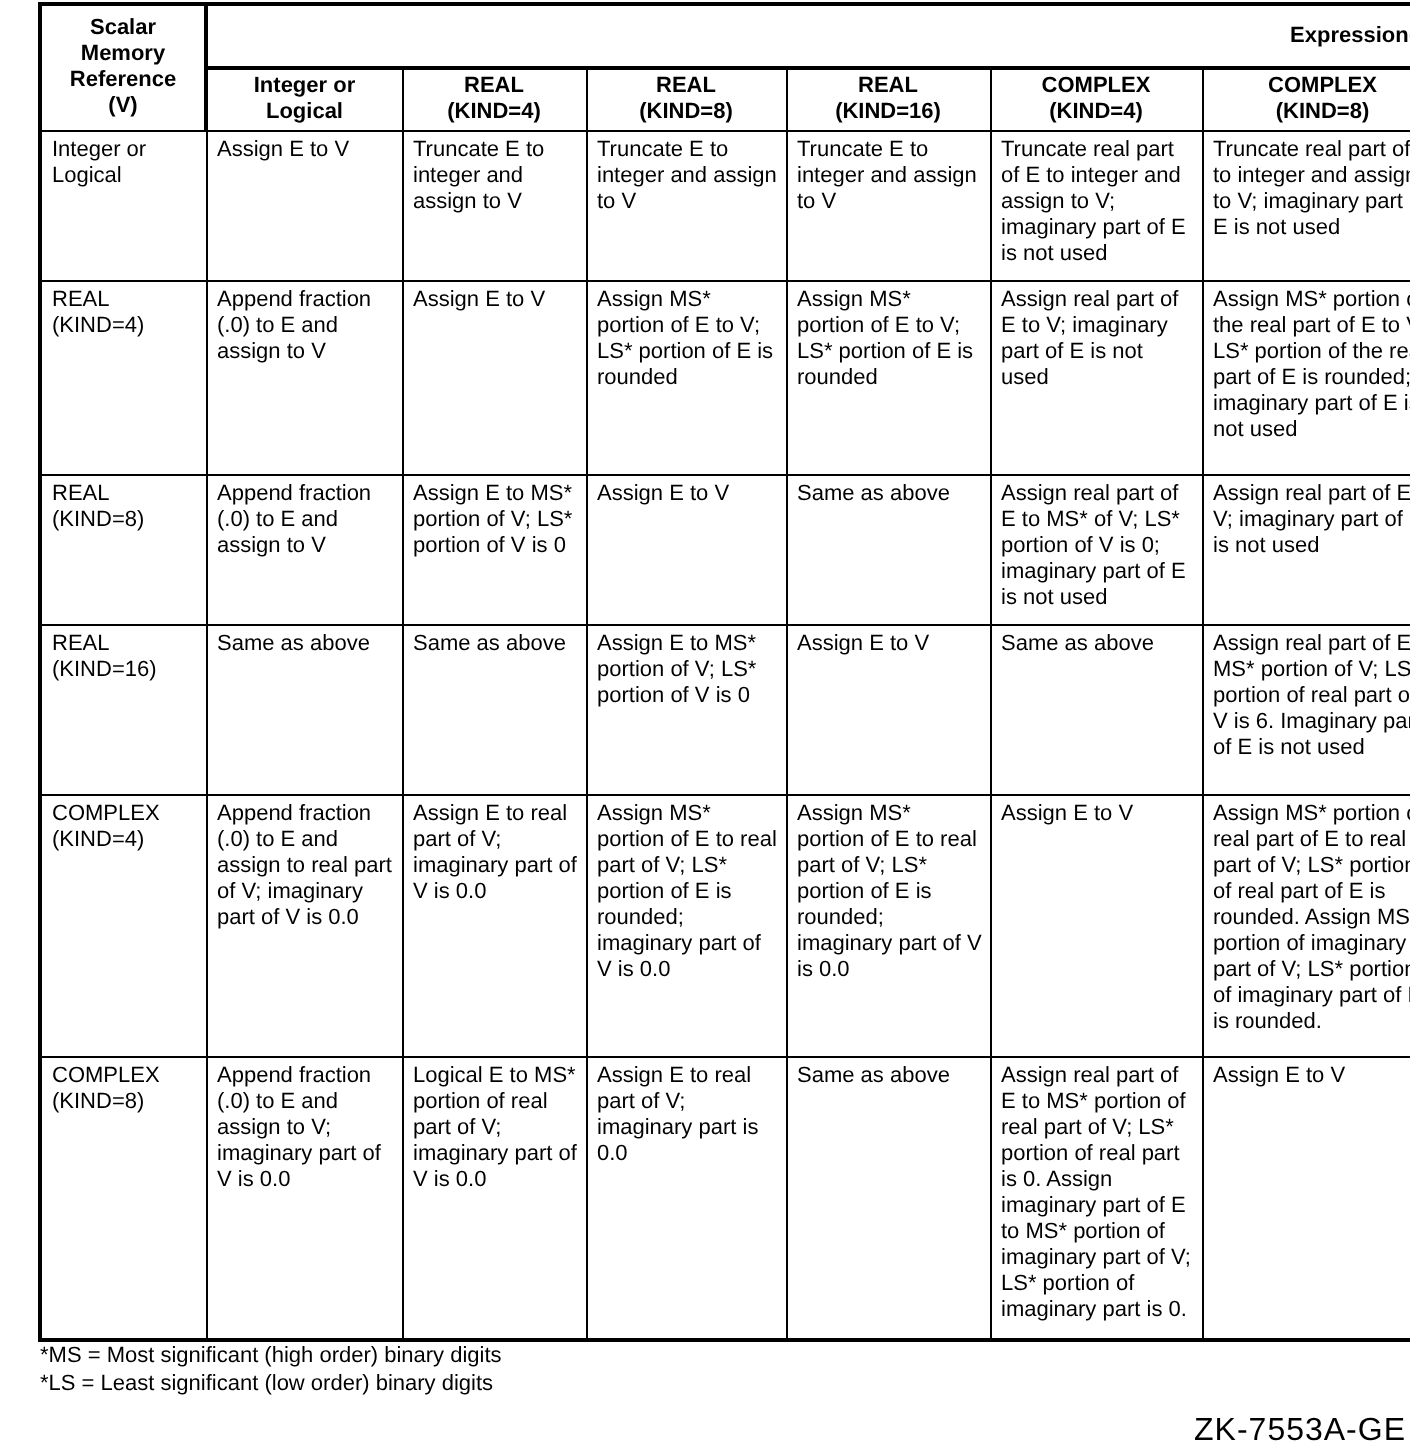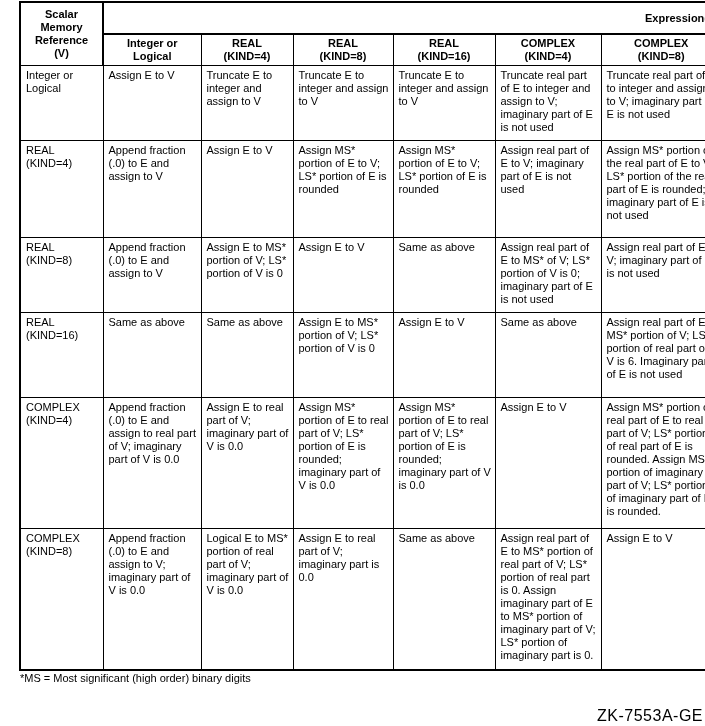--- a/index.html
+++ b/index.html
@@ -139,15 +139,16 @@
       <td>Assign E to real part of V; imaginary part is 0.0</td>
       <td>Same as above</td>
       <td>Assign real part of E to MS* portion of real part of V; LS* portion of real part is 0. Assign imaginary part of E to MS* portion of imaginary part of V; LS* portion of imaginary part is 0.</td>
       <td>Assign E to V</td>
     </tr>
   </tbody>
 </table>
 
 <div class="footnotes">
   <div>*MS = Most significant (high order) binary digits</div>
+  <div>*LS = Least significant (low order) binary digits</div>
 </div>
 
 <div class="figure-label">ZK-7553A-GE</div>
 
 </body></html>

